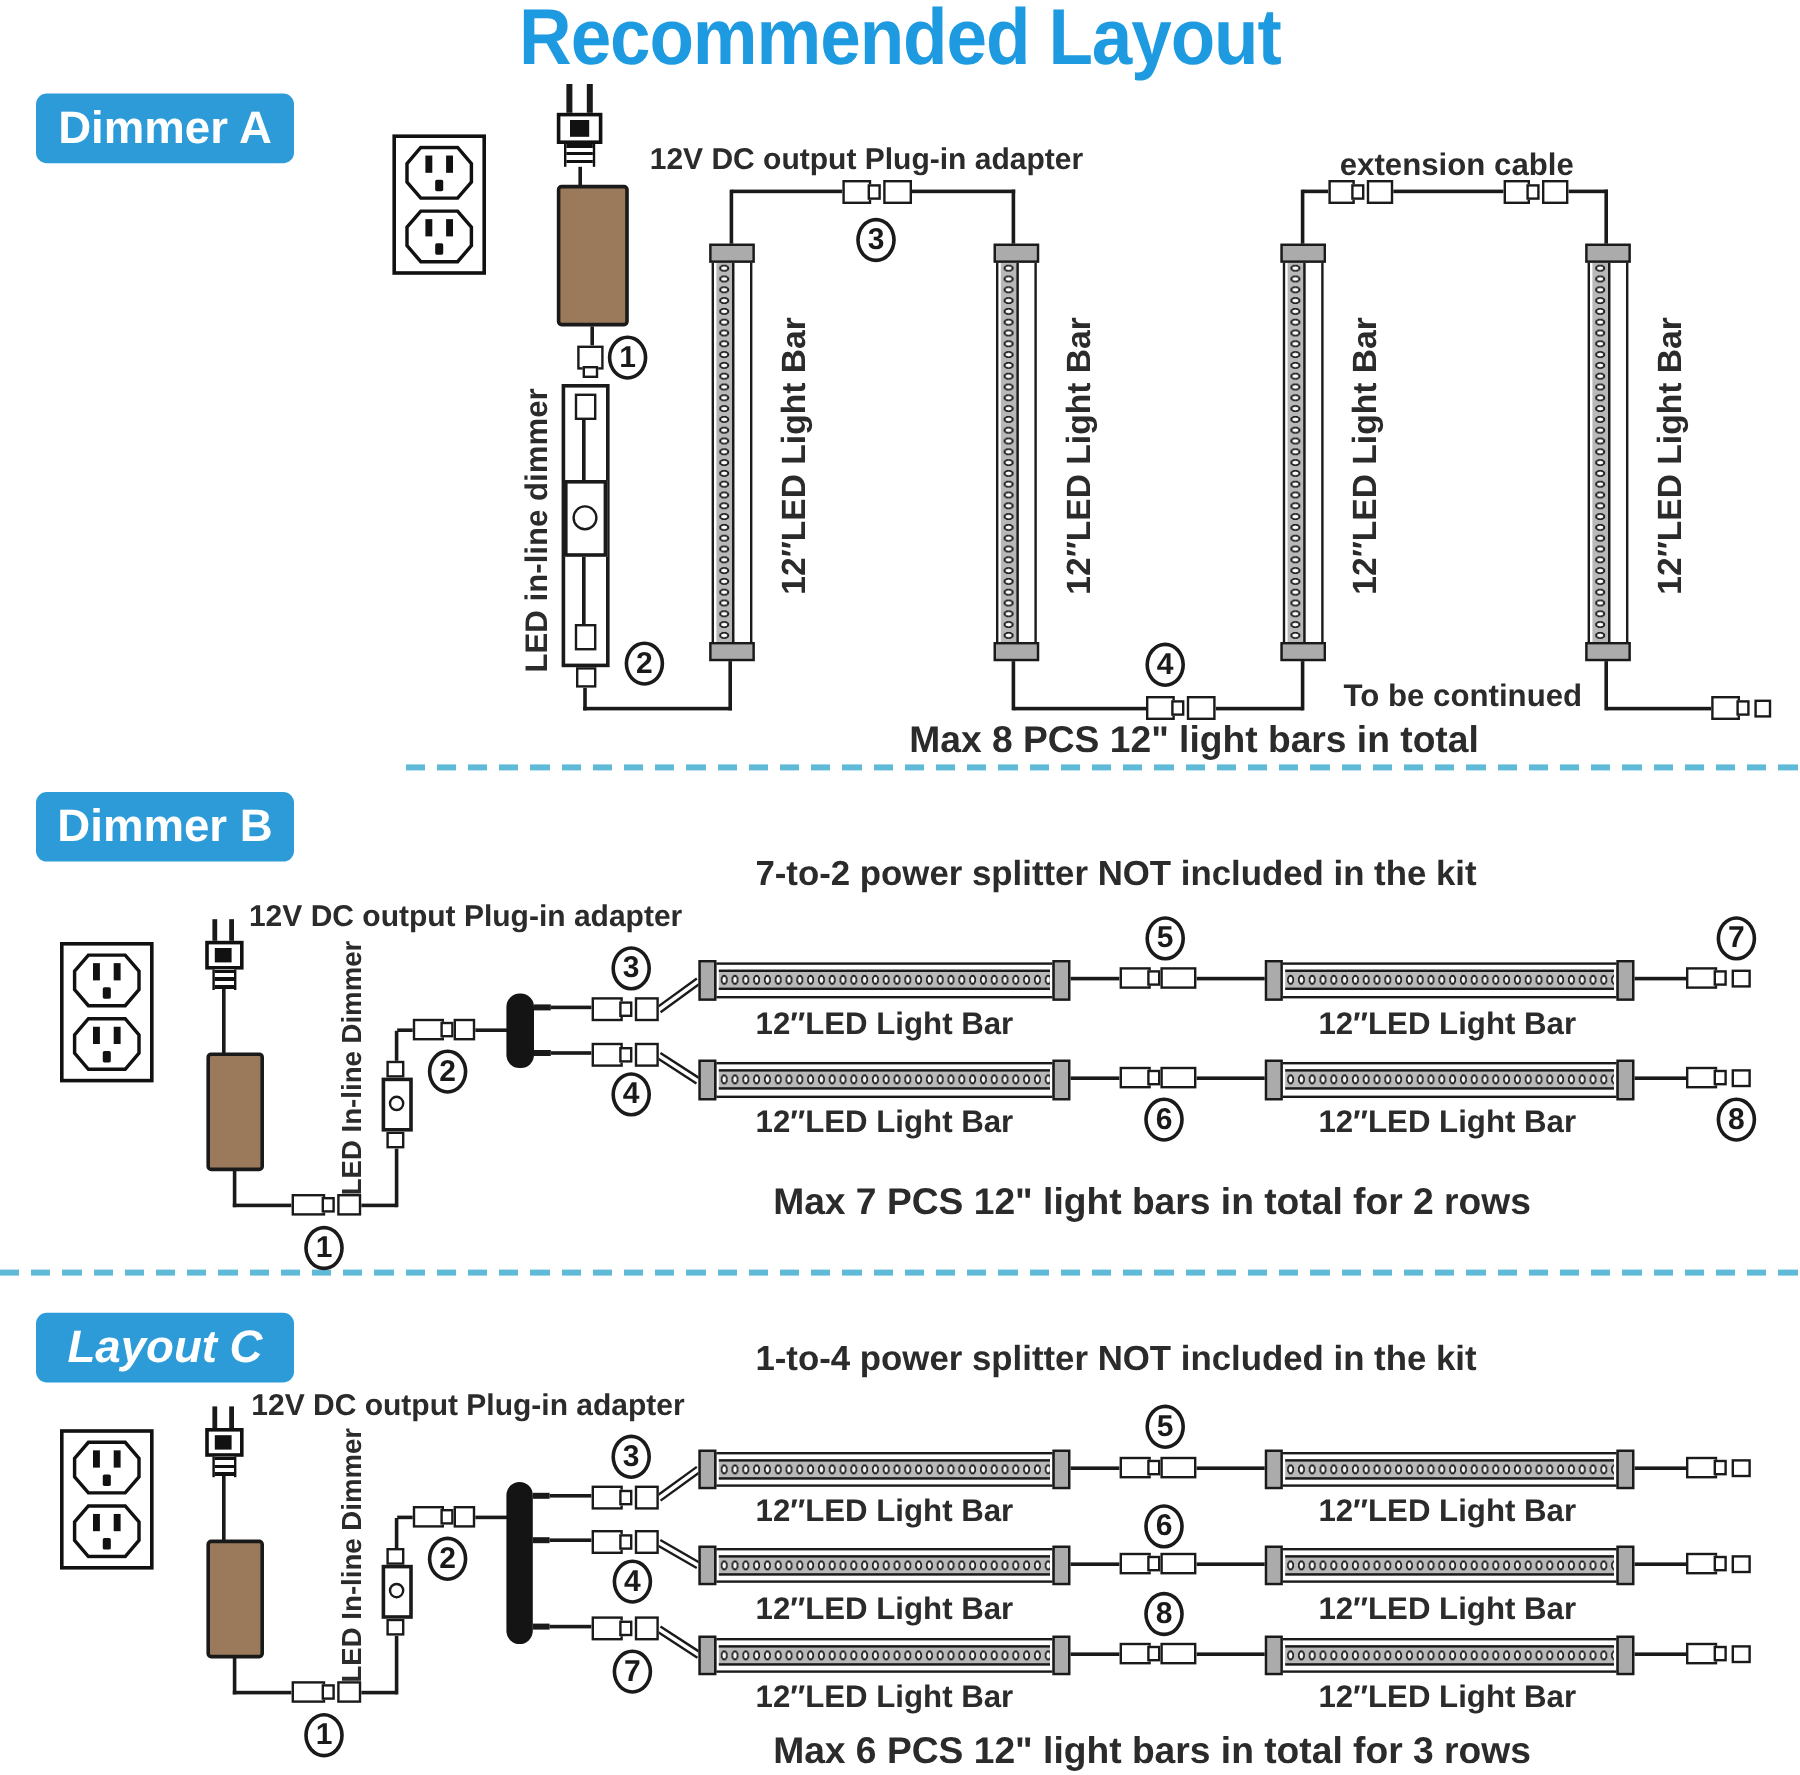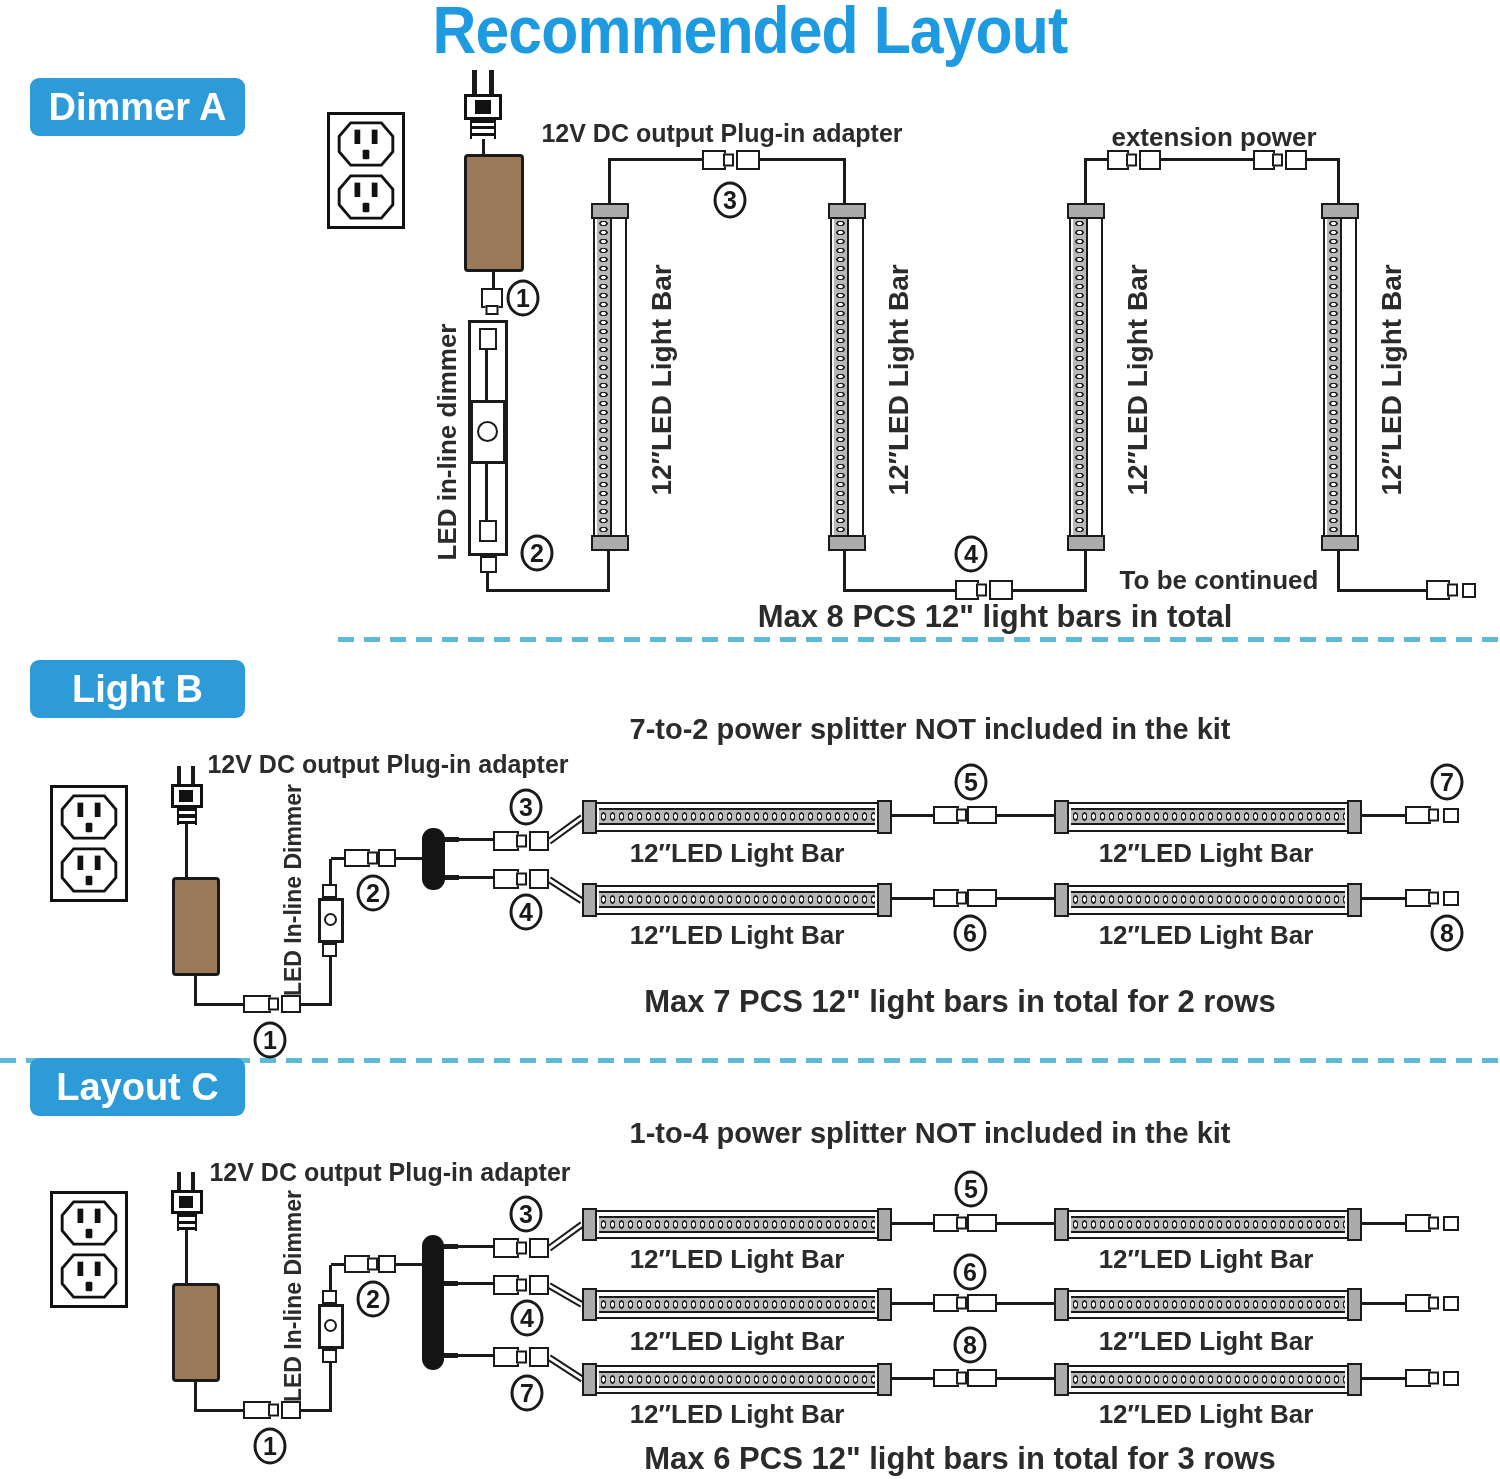--- a/index.html
+++ b/index.html
@@ -160,21 +160,21 @@
 
     <div class="w" style="left:1084px;top:158px;width:3px;height:47px;"></div>
     <div class="w" style="left:1086px;top:158px;width:21px;height:3px;"></div>
     <div class="cm" style="left:1107px;top:150px;width:22px;height:20px;"></div>
     <div class="cf" style="left:1139px;top:150px;width:22px;height:20px;"></div>
     <div class="w" style="left:1161px;top:158px;width:92px;height:3px;"></div>
     <div class="cm" style="left:1253px;top:150px;width:22px;height:20px;"></div>
     <div class="cf" style="left:1285px;top:150px;width:22px;height:20px;"></div>
     <div class="w" style="left:1307px;top:158px;width:33px;height:3px;"></div>
     <div class="w" style="left:1337px;top:158px;width:3px;height:47px;"></div>
-    <div class="lbl" style="left:1214px;top:137px;font-size:26px;">extension power</div>
+    <div class="lbl" style="left:1214px;top:137px;font-size:26px;">extension cable</div>
 
     <div class="w" style="left:843px;top:549px;width:3px;height:43px;"></div>
     <div class="w" style="left:845px;top:589px;width:110px;height:3px;"></div>
     <div class="cm" style="left:955px;top:580px;width:24px;height:20px;"></div>
     <div class="cf" style="left:989px;top:580px;width:24px;height:20px;"></div>
     <div class="w" style="left:1013px;top:589px;width:73px;height:3px;"></div>
     <div class="w" style="left:1084px;top:549px;width:3px;height:43px;"></div>
     <div class="circle" style="left:971px;top:554px;">4</div>
 
     <div class="w" style="left:1337px;top:549px;width:3px;height:43px;"></div>
@@ -182,21 +182,21 @@
     <div class="cm" style="left:1426px;top:580px;width:24px;height:20px;"></div>
     <div class="cf" style="left:1462px;top:583px;width:14px;height:15px;"></div>
     <div class="lbl" style="left:1219px;top:580px;font-size:26px;text-align:right;">To be continued</div>
 
     <div class="lbl" style="left:995px;top:617px;font-size:31px;color:#2b2b2b;">Max 8 PCS 12" light bars in total</div>
   </div>
 
   <div class="dash" style="left:338px;top:637px;width:1162px;"></div>
 
   <div>
-    <div class="badge" style="left:30px;top:660px;">Light B</div>
+    <div class="badge" style="left:30px;top:660px;">Dimmer B</div>
     <div class="lbl" style="left:930px;top:729px;font-size:29px;">7-to-2 power splitter NOT included in the kit</div>
     <div class="lbl" style="left:388px;top:764px;font-size:25px;">12V DC output Plug-in adapter</div>
 
     <div class="outlet" style="left:50px;top:785px;width:78px;height:117px;">
       <svg class="recept" viewBox="0 0 60 48">
           <polygon points="14,2 46,2 58,16 58,32 46,46 14,46 2,32 2,16" fill="#fff" stroke="#111" stroke-width="3"></polygon>
           <rect x="18" y="9" width="6" height="15" fill="#111"></rect>
           <rect x="36" y="9" width="6" height="15" fill="#111"></rect>
           <rect x="26.5" y="30" width="7" height="10" rx="1.5" fill="#111"></rect>
         </svg>
@@ -306,21 +306,21 @@
     <div class="cm" style="left:1405px;top:889px;width:26px;height:18px;"></div>
     <div class="cf" style="left:1443px;top:891px;width:16px;height:15px;"></div>
     <div class="circle" style="left:1447px;top:933px;">8</div>
 
     <div class="lbl" style="left:960px;top:1002px;font-size:31px;">Max 7 PCS 12" light bars in total for 2 rows</div>
   </div>
 
   <div class="dash" style="left:0px;top:1058px;width:1500px;"></div>
 
   <div>
-    <div class="badge" style="left:30px;top:1058px;">Layout C</div>
+    <div class="badge" style="left:30px;top:1094px;font-style:italic;">Layout C</div>
     <div class="lbl" style="left:930px;top:1133px;font-size:29px;">1-to-4 power splitter NOT included in the kit</div>
     <div class="lbl" style="left:390px;top:1172px;font-size:25px;">12V DC output Plug-in adapter</div>
 
     <div class="outlet" style="left:50px;top:1191px;width:78px;height:117px;">
       <svg class="recept" viewBox="0 0 60 48">
           <polygon points="14,2 46,2 58,16 58,32 46,46 14,46 2,32 2,16" fill="#fff" stroke="#111" stroke-width="3"></polygon>
           <rect x="18" y="9" width="6" height="15" fill="#111"></rect>
           <rect x="36" y="9" width="6" height="15" fill="#111"></rect>
           <rect x="26.5" y="30" width="7" height="10" rx="1.5" fill="#111"></rect>
         </svg>

